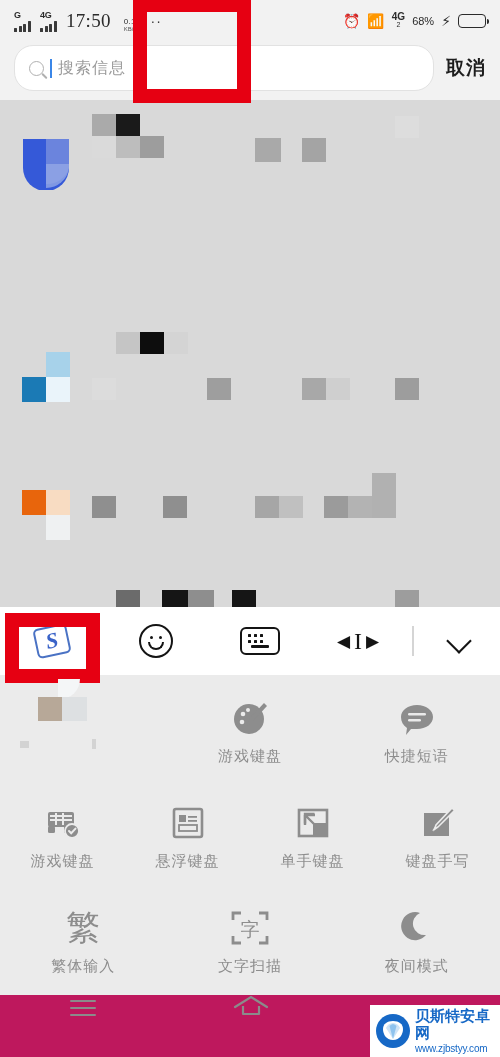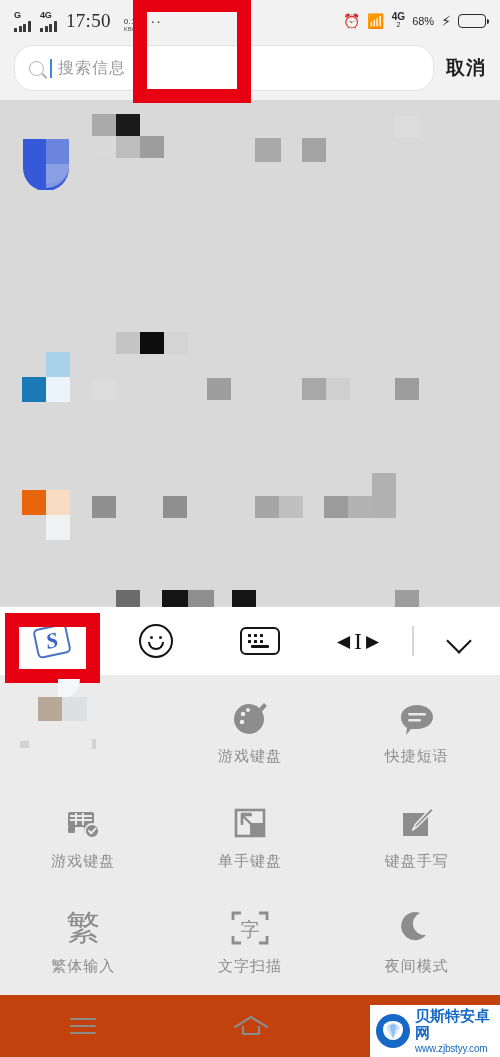--- a/index.html
+++ b/index.html
@@ -155,22 +155,22 @@
   .blurcell .bb3{ position:absolute; left:58px; top:0px; width:22px;height:20px;background:#f4f6f7;
                   border-radius:0 0 20px 0;}
   .blurcell .bb4{ position:absolute; left:20px; top:62px; width:9px;height:7px;background:#d3d3d3;}
   .blurcell .bb5{ position:absolute; left:92px; top:60px; width:4px;height:10px;background:#d3d3d3;}
 
   
   .redbox{ position:absolute; border:14px solid #e60012; pointer-events:none; }
 
   
   .navbar{
-    flex:0 0 62px; height:62px; background:#c2410c;
-    display:flex; align-items:center; position:relative;
+    flex:0 0 62px; height:62px; background:#be185d;
+    display:flex; align-items:flex-start; position:relative;
   }
   .navitem{ flex:1; display:flex; align-items:center; justify-content:center; }
   .burger{ width:26px; }
   .burger s{ display:block; height:2px; background:#8b8b8b; margin:5px 0; border-radius:1px;}
   .home{ width:34px;height:22px; position:relative;}
   .home svg{ display:block; }
 
   
   .wm{
     position:absolute; right:0; bottom:0;
@@ -391,20 +391,32 @@
             <rect x="18" y="9" width="2" height="12" fill="#ebebeb"></rect>
             <rect x="4" y="22" width="7" height="7" rx="1.5" class="g"></rect>
             <rect x="20" y="22" width="7" height="7" rx="1.5" class="g"></rect>
             <circle cx="28" cy="27" r="7" class="g" stroke="#ebebeb" stroke-width="1.8"></circle>
             <path d="M25 27 l2.2 2.3 L31.5 24.6" stroke="#ebebeb" stroke-width="2" fill="none" stroke-linecap="round"></path>
           </svg>
         </span>
         <span class="lbl">游戏键盘</span>
       </div>
 
+      <div class="pcell">
+        <span class="pico">
+          <svg width="38" height="38" viewBox="0 0 38 38">
+            <rect x="5" y="5" width="28" height="28" rx="2" fill="none" stroke="#8d8d8d" stroke-width="2.6"></rect>
+            <rect x="10" y="11" width="7" height="7" class="g"></rect>
+            <rect x="10" y="21" width="18" height="6" fill="none" stroke="#8d8d8d" stroke-width="1.8"></rect>
+            <rect x="19" y="12" width="9" height="1.8" class="g"></rect>
+            <rect x="19" y="16" width="9" height="1.8" class="g"></rect>
+          </svg>
+        </span>
+        <span class="lbl">悬浮键盘</span>
+      </div>
 
       <div class="pcell">
         <span class="pico">
           <svg width="38" height="38" viewBox="0 0 38 38">
             <rect x="5" y="6" width="28" height="26" fill="none" stroke="#8d8d8d" stroke-width="2.6"></rect>
             <path d="M19 19 H33 V32 H19 Z" class="g"></path>
             <path d="M11 11 H21 M11 11 V21 M11 11 L21 21" stroke="#8d8d8d" stroke-width="2.4" fill="none"></path>
             <path d="M20.5 10 L11 10 L11 19.5" stroke="#8d8d8d" stroke-width="2.4" fill="none"></path>
           </svg>
         </span>

